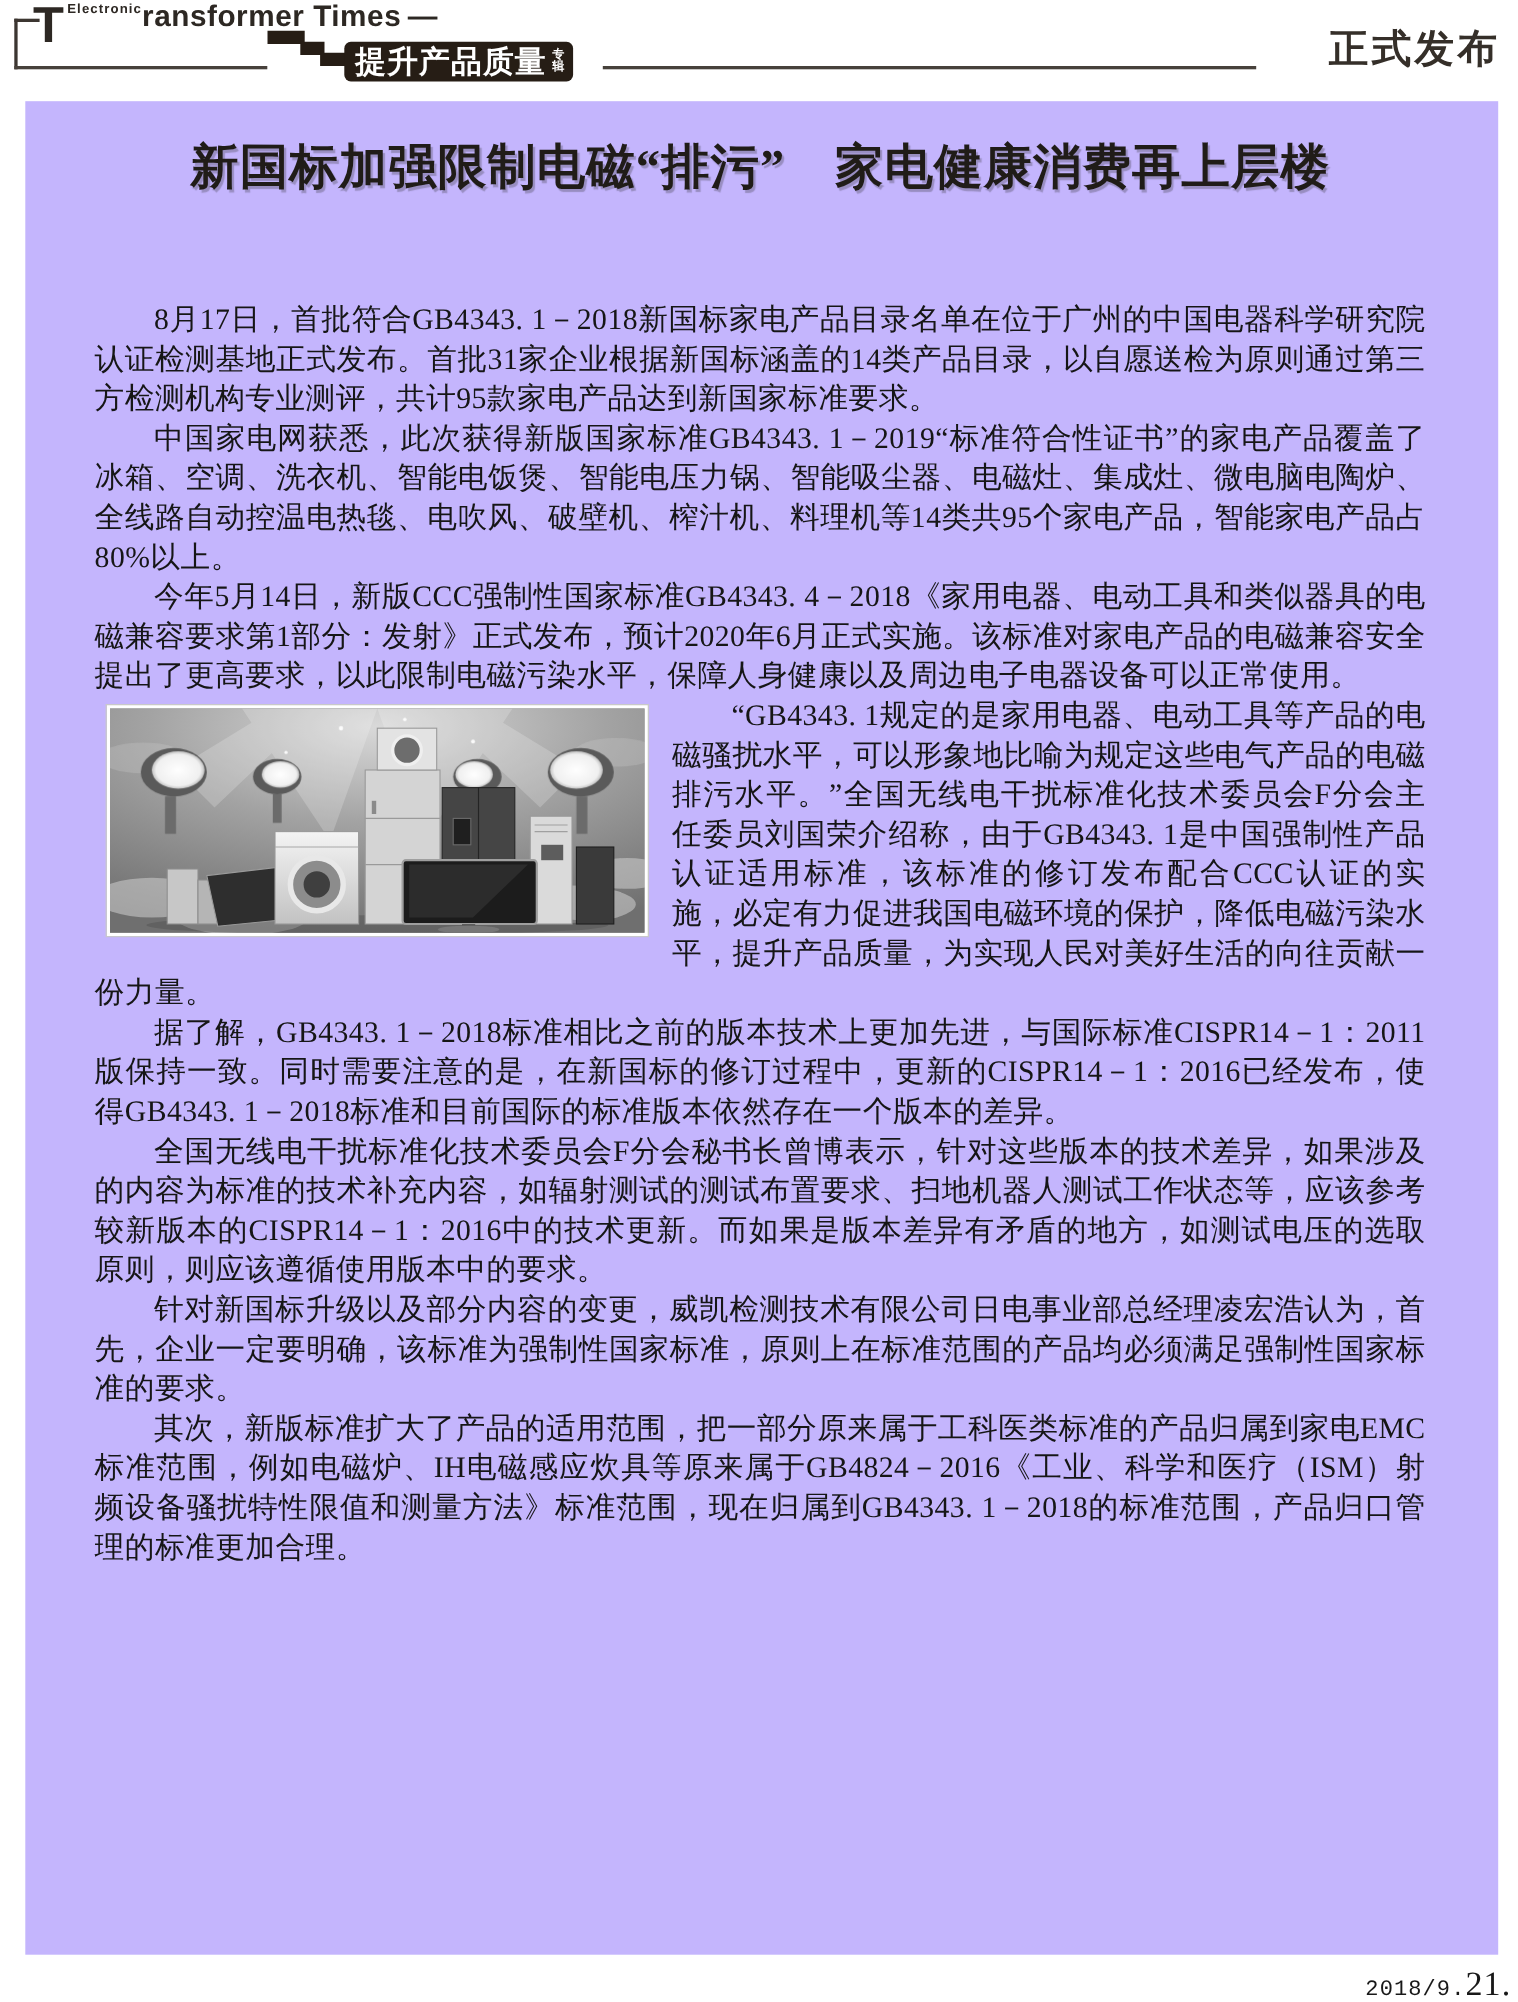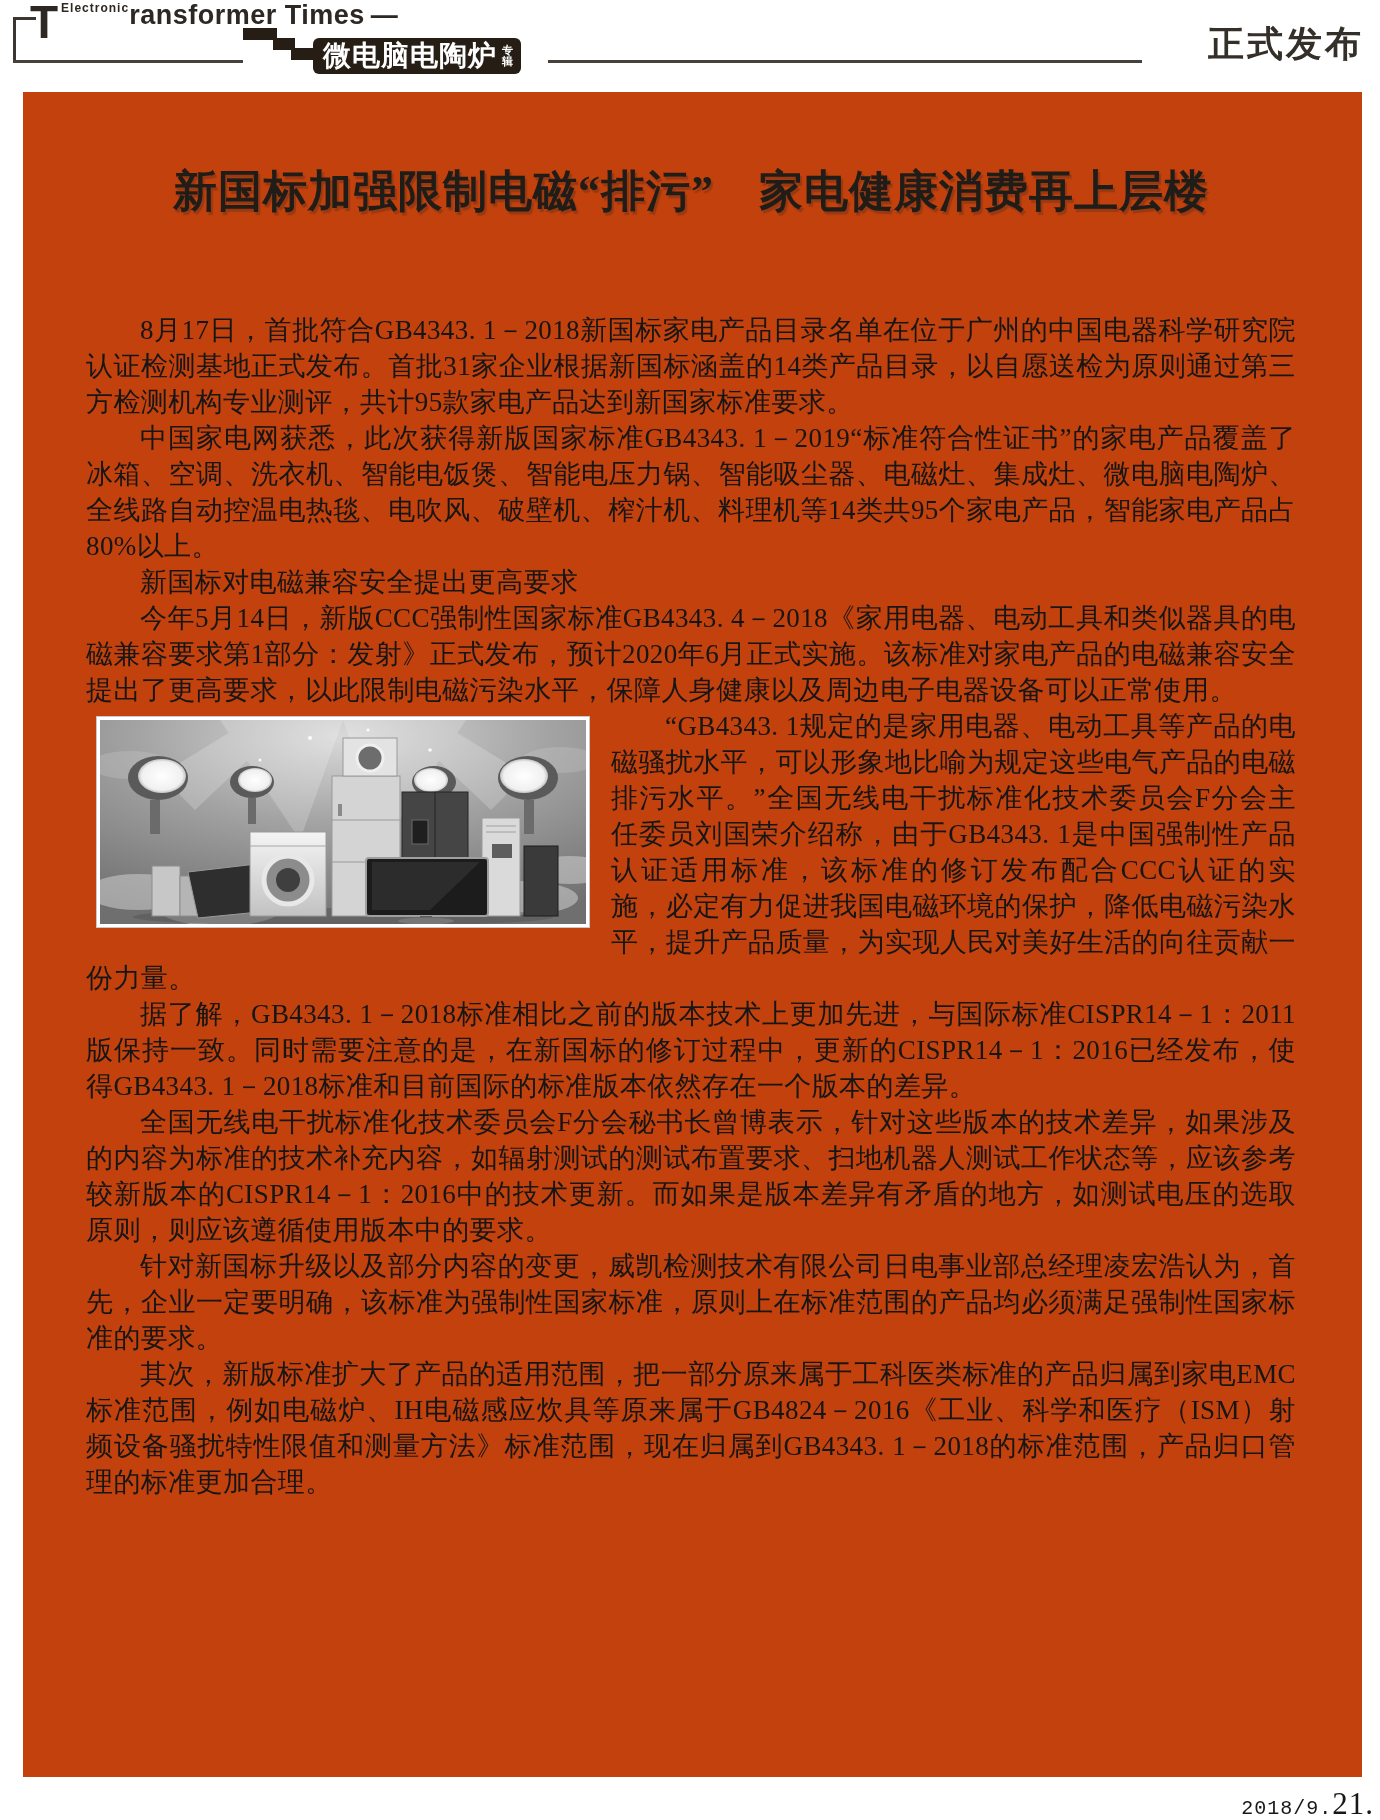--- a/index.html
+++ b/index.html
@@ -25,22 +25,22 @@
              padding:0 7px 0 10px;margin-left:-2px;}
   .badge-main{color:#fff;font-family:"Liberation Sans","DejaVu Sans",sans-serif;
               font-weight:bold;font-size:28px;letter-spacing:1px;line-height:28px;}
   .badge-sub{color:#fff;font-family:"Liberation Sans","DejaVu Sans",sans-serif;font-weight:bold;
              font-size:11px;line-height:11px;margin-left:5px;width:12px;word-break:break-all;}
   .section-label{position:absolute;right:16px;top:20px;
                  font-family:"Liberation Sans","DejaVu Sans",sans-serif;font-weight:bold;
                  font-size:36px;letter-spacing:3px;color:#352f29;}
 
   
-  .sheet{position:absolute;left:23px;top:92px;width:1339px;height:1685px;background:#c2410c;
-         box-sizing:border-box;padding:70px 66px 0 63px;overflow:hidden;}
+  .sheet{position:absolute;left:23px;top:92px;width:1339px;height:1685px;background:#c4b5fd;
+         box-sizing:border-box;padding:30px 66px 0 63px;overflow:hidden;}
   .article-title{text-align:center;font-size:44px;font-weight:bold;color:#201c18;
                  letter-spacing:1px;line-height:60px;margin:0 0 90px 0;
                  text-shadow:2px 3px 1px rgba(40,40,40,0.28);}
   .body-text{font-size:27px;line-height:36px;color:#161616;text-align:justify;letter-spacing:0.4px;}
   .body-text p{margin:0;text-indent:2em;}
 
   
   .photo-float{float:left;width:486px;height:204px;margin:9px 22px 2px 11px;
                background:#888;border:3px solid #ffffff;outline:1px solid #c9c9c9;}
   .photo-float svg{display:block;}
@@ -71,36 +71,35 @@
           <span class="logo-dash">—</span>
         </span>
       </span>
     </div>
 
     <div class="badge">
       <svg class="badge-steps" width="72" height="34" viewBox="0 0 72 34">
         <polygon points="0,2 34,2 34,12 52,12 52,22 72,22 72,34 48,34 48,24 30,24 30,14 0,14" fill="#261d15"></polygon>
       </svg>
       <div class="badge-box">
-        <span class="badge-main">微电脑电陶炉</span>
+        <span class="badge-main">提升产品质量</span>
         <span class="badge-sub">专辑</span>
       </div>
     </div>
 
     <div class="section-label">正式发布</div>
   </div>
 
   <div class="sheet">
 
     <h1 class="article-title">新国标加强限制电磁“排污”　家电健康消费再上层楼</h1>
 
     <div class="body-text">
       <p>8月17日，首批符合GB4343. 1－2018新国标家电产品目录名单在位于广州的中国电器科学研究院认证检测基地正式发布。首批31家企业根据新国标涵盖的14类产品目录，以自愿送检为原则通过第三方检测机构专业测评，共计95款家电产品达到新国家标准要求。</p>
       <p>中国家电网获悉，此次获得新版国家标准GB4343. 1－2019“标准符合性证书”的家电产品覆盖了冰箱、空调、洗衣机、智能电饭煲、智能电压力锅、智能吸尘器、电磁灶、集成灶、微电脑电陶炉、全线路自动控温电热毯、电吹风、破壁机、榨汁机、料理机等14类共95个家电产品，智能家电产品占80%以上。</p>
-      <p>新国标对电磁兼容安全提出更高要求</p>
       <p>今年5月14日，新版CCC强制性国家标准GB4343. 4－2018《家用电器、电动工具和类似器具的电磁兼容要求第1部分：发射》正式发布，预计2020年6月正式实施。该标准对家电产品的电磁兼容安全提出了更高要求，以此限制电磁污染水平，保障人身健康以及周边电子电器设备可以正常使用。</p>
 
       <span class="photo-float">
         <svg width="486" height="204" viewBox="0 0 486 204">
           <defs>
             <radialGradient id="sky" cx="50%" cy="8%" r="95%">
               <stop offset="0%" stop-color="#d9d9d9"></stop>
               <stop offset="45%" stop-color="#a3a3a3"></stop>
               <stop offset="100%" stop-color="#6f6f6f"></stop>
             </radialGradient>

